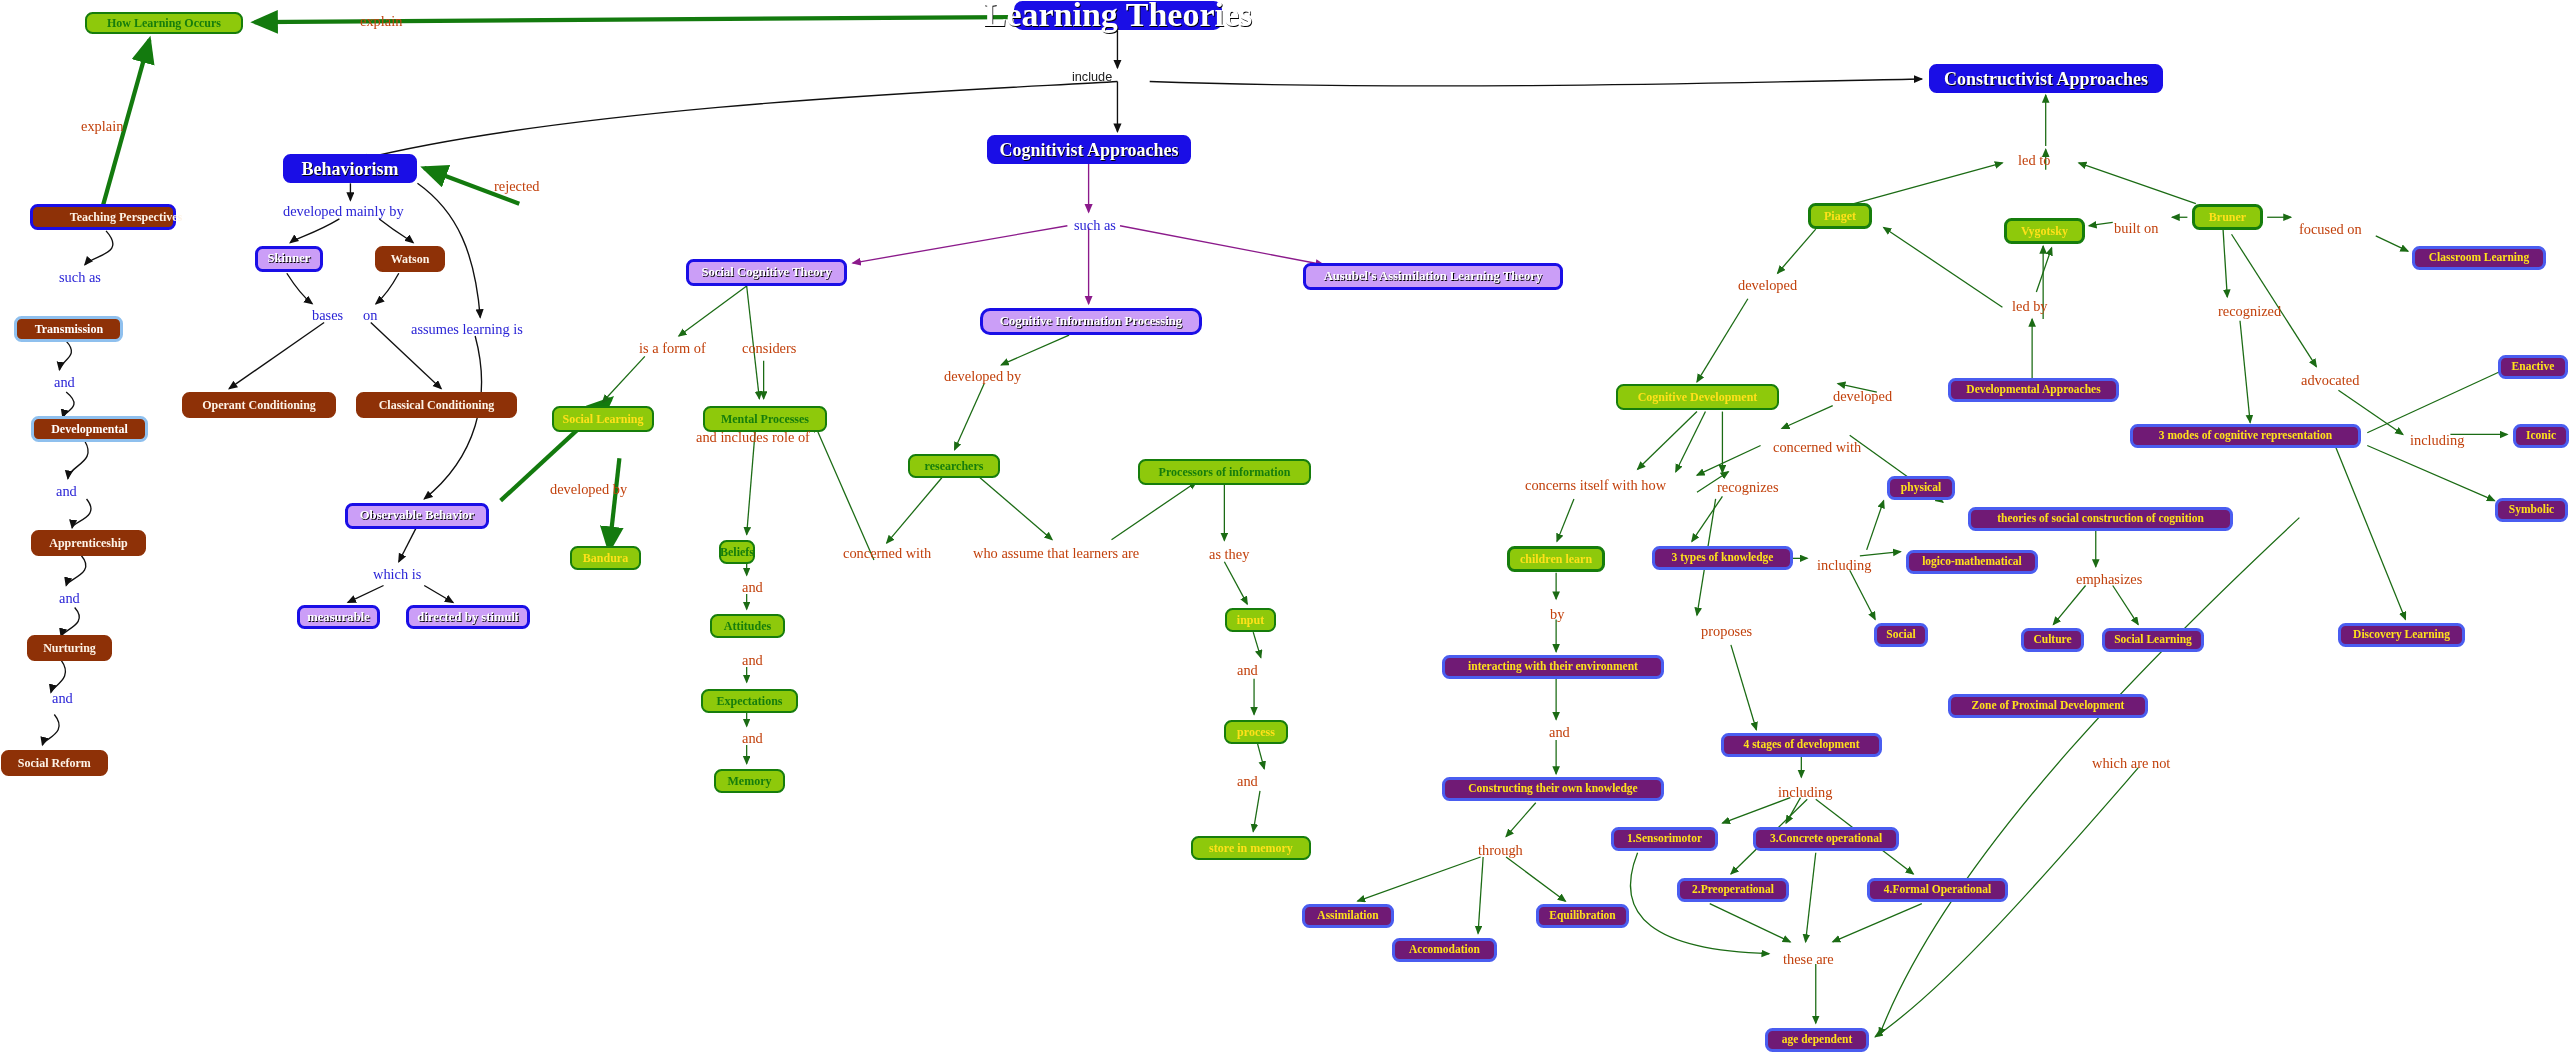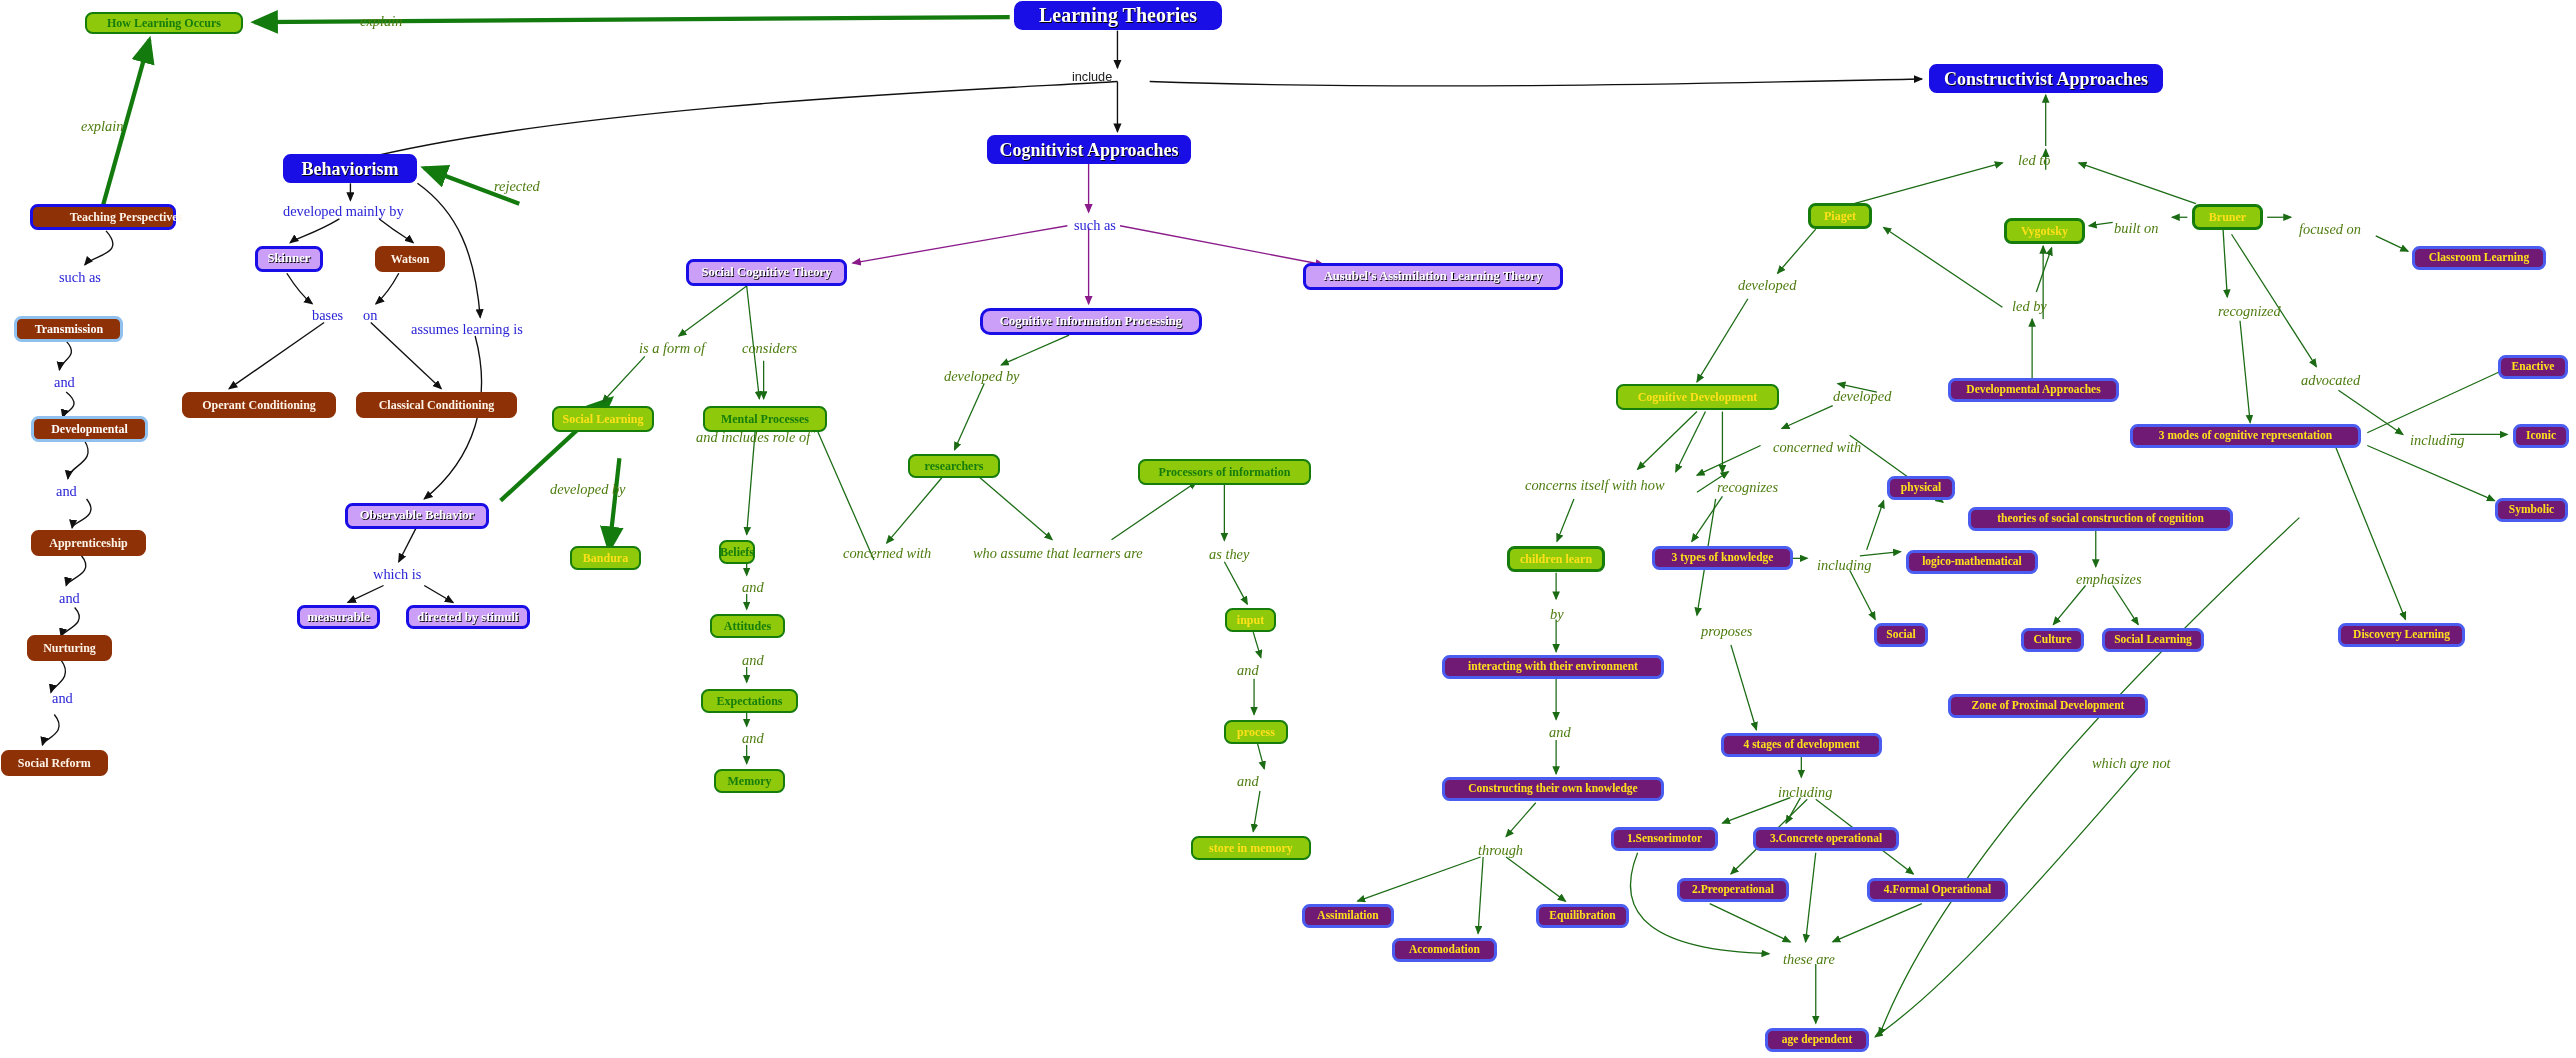--- a/index.html
+++ b/index.html
@@ -4,35 +4,35 @@
 <style>
   html,body{margin:0;padding:0;background:#ffffff;}
   body{font-family:"Liberation Serif",serif;}
   #map{position:relative;width:2576px;height:1059px;background:#fff;overflow:hidden;}
   svg#edges{position:absolute;left:0;top:0;width:2576px;height:1059px;pointer-events:none;}
 
   .node{position:absolute;box-sizing:border-box;display:flex;align-items:center;justify-content:center;
         text-align:center;border-radius:7.6px;white-space:nowrap;line-height:1;font-weight:bold;}
 
   
-  .s-title{background:#1a0ee6;border:2.5px solid #1a0ee6;color:#ffffff;font-size:20px;
+  .s-title{background:#1a0ee6;border:2.5px solid #1a0ee6;color:#ffffff;font-size:34px;
            text-shadow:0.8px 0.8px 0 #000;border-radius:8.5px;}
   .s-blue{background:#1a0ee6;border:2.5px solid #1a0ee6;color:#ffffff;font-size:18px;text-shadow:0.8px 0.8px 0 #000;}
   .s-lav{background:#cb9ef7;border:3.4px solid #1a0ee6;color:#ffffff;font-size:12.7px;text-shadow:0.8px 0.8px 0 #000;}
   .s-lavy{background:#701a75;border:3.4px solid #4a5df0;color:#ffe11a;font-size:11.5px;}
   .s-brown{background:#8e3107;border:2.5px solid #8e3107;color:#fdf3e7;font-size:12px;}
   .s-brownblue{background:#8e3107;border:3.4px solid #1a0ee6;color:#fdf3e7;font-size:12px;padding-left:46px;}
   .s-brownlt{background:#8e3107;border:3.4px solid #8fc0ee;color:#ffffff;font-size:12px;}
   .s-grn{background:#8ec90b;border:2.5px solid #167d0c;color:#167d0c;font-size:12px;}
   .s-grnY{background:#8ec90b;border:2.5px solid #167d0c;color:#ffe11a;font-size:12px;}
   .s-grnYd{background:#8ec90b;border:3.4px solid #167d0c;color:#ffe11a;font-size:12px;}
 
   .lbl{position:absolute;white-space:nowrap;line-height:1;}
   .lbl-blue{color:#2a24d6;font-size:14.4px;font-family:"Liberation Serif",serif;}
-  .lbl-grn{color:#4d7c0f;font-size:14.4px;font-family:"Liberation Serif",serif;font-style:italic;}
+  .lbl-grn{color:#c2410c;font-size:14.4px;font-family:"Liberation Serif",serif;}
   .lbl-blk{color:#202020;font-size:12.7px;font-family:"Liberation Sans",sans-serif;}
 </style>
 </head>
 <body>
 
 <div id="map">
 
   <svg id="edges" viewBox="0 0 3036 1248">
     <defs>
       <marker id="ag" markerWidth="8" markerHeight="8" refX="6" refY="3" orient="auto">

